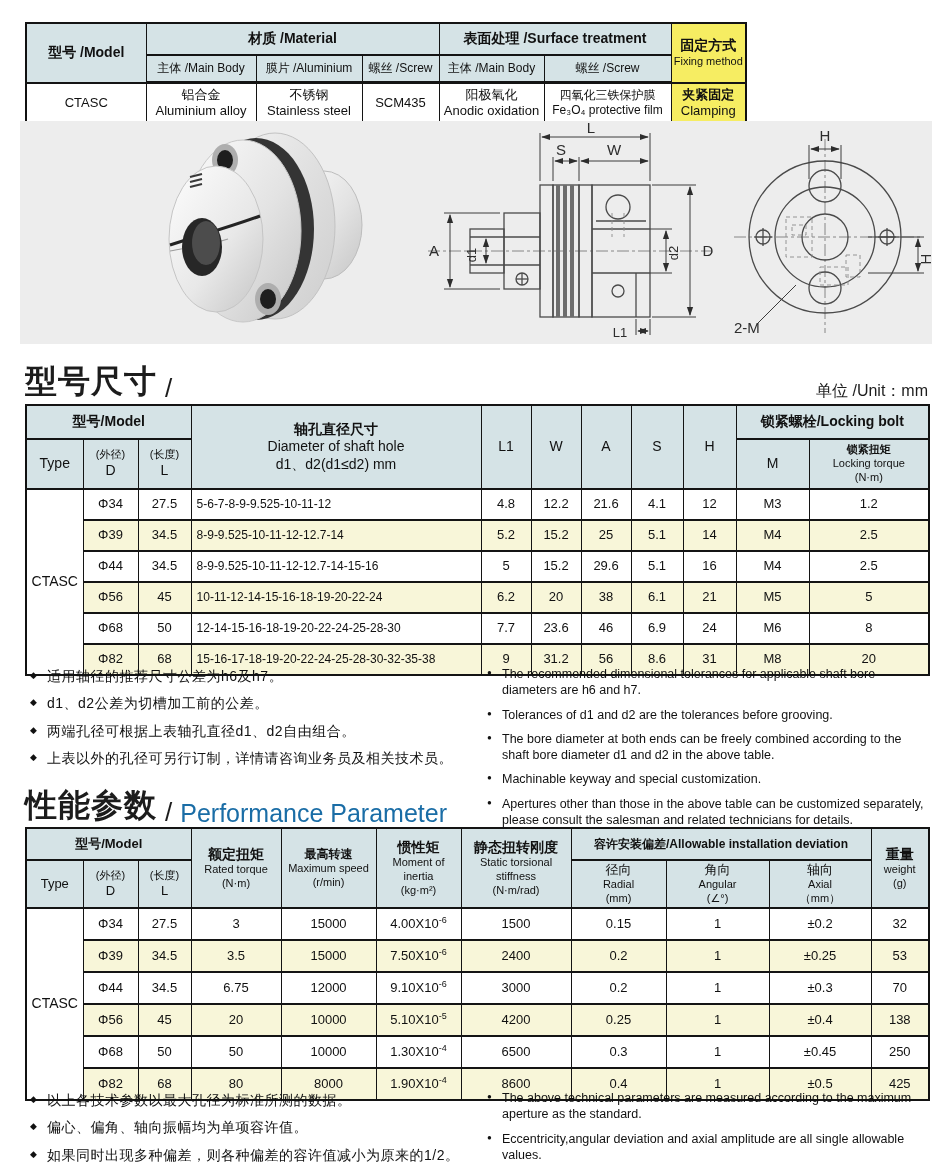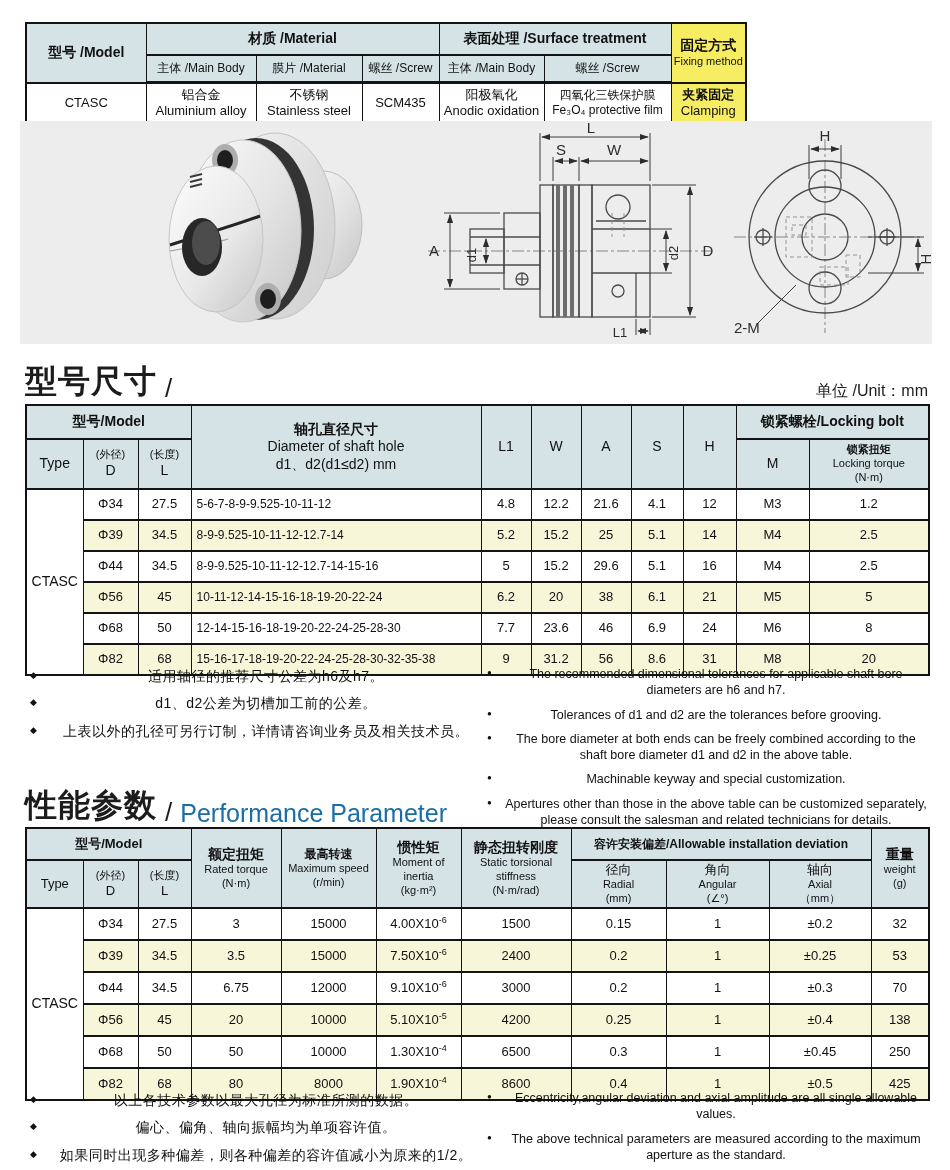--- a/index.html
+++ b/index.html
@@ -43,21 +43,21 @@
   .dim tr.dr td{height:29px;}
   
   .perf{position:absolute;left:25px;top:827px;width:903px;border:2px solid #111;}
   .perf tr.h1 td{height:30px;font-size:13px;}
   .perf tr.h2 td{height:46px;font-size:13px;}
   .perf tr.dr td{height:30px;}
   .perf sup{font-size:9px;}
   
   .notes{position:absolute;left:30px;width:900px;display:flex;}
   .notes ul{list-style:none;margin:0;padding:0;}
-  .notes li{position:relative;padding-left:17px;margin-bottom:7px;text-align:center;}
+  .notes li{position:relative;padding-left:17px;margin-bottom:7px;}
   .nz{width:455px;font-size:14px;line-height:1.45;letter-spacing:0.5px;}
   .nz li::before{content:"◆";position:absolute;left:0;top:3px;font-size:9px;}
   .ne{width:445px;font-size:12.5px;line-height:1.3;}
   .ne li::before{content:"●";position:absolute;left:2px;top:2px;font-size:8px;}
   .ne li{margin-bottom:8px;}
 </style>
 </head>
 <body>
 
 <div class="page">
@@ -77,21 +77,21 @@
       <td rowspan="2" class="hd big b">型号 /Model</td>
       <td colspan="3" class="hd b">材质 /Material</td>
       <td colspan="2" class="hd b">表面处理 /Surface treatment</td>
       <td rowspan="2" class="yl">
         <div class="b" style="font-size:14px">固定方式</div>
         <div class="sub">Fixing method</div>
       </td>
     </tr>
     <tr class="h2">
       <td class="hd">主体 /Main Body</td>
-      <td class="hd">膜片 /Material</td>
+      <td class="hd">膜片 /Aluminium</td>
       <td class="hd">螺丝 /Screw</td>
       <td class="hd">主体 /Main Body</td>
       <td class="hd">螺丝 /Screw</td>
     </tr>
     <tr class="v">
       <td>CTASC</td>
       <td>
             <div>铝合金</div>
             <div>Aluminium alloy</div>
           </td>
@@ -383,20 +383,21 @@
           <td>M8</td>
           <td>20</td>
     </tr>
   </tbody>
     </table>
 
   <div class="notes" style="top:666px">
     <ul class="nz">
       <li>适用轴径的推荐尺寸公差为h6及h7。</li>
       <li>d1、d2公差为切槽加工前的公差。</li>
+      <li>两端孔径可根据上表轴孔直径d1、d2自由组合。</li>
       <li>上表以外的孔径可另行订制，详情请咨询业务员及相关技术员。</li>
     </ul>
     <ul class="ne">
       <li>The recommended dimensional tolerances for applicable shaft bore diameters are h6 and h7.</li>
       <li>Tolerances of d1 and d2 are the tolerances before grooving.</li>
       <li>The bore diameter at both ends can be freely combined according to the shaft bore diameter d1 and d2 in the above table.</li>
       <li>Machinable keyway and special customization.</li>
       <li>Apertures other than those in the above table can be customized separately, please consult the salesman and related technicians for details.</li>
     </ul>
   </div>
@@ -553,19 +554,19 @@
   </tbody>
     </table>
 
   <div class="notes" style="top:1090px">
     <ul class="nz">
       <li>以上各技术参数以最大孔径为标准所测的数据。</li>
       <li>偏心、偏角、轴向振幅均为单项容许值。</li>
       <li>如果同时出现多种偏差，则各种偏差的容许值减小为原来的1/2。</li>
     </ul>
     <ul class="ne">
+      <li>The above technical parameters are measured according to the maximum aperture as the standard.</li>
       <li>Eccentricity,angular deviation and axial amplitude are all single allowable values.</li>
-      <li>The above technical parameters are measured according to the maximum aperture as the standard.</li>
 
     </ul>
   </div>
 
 </div>
 
 </body></html>

